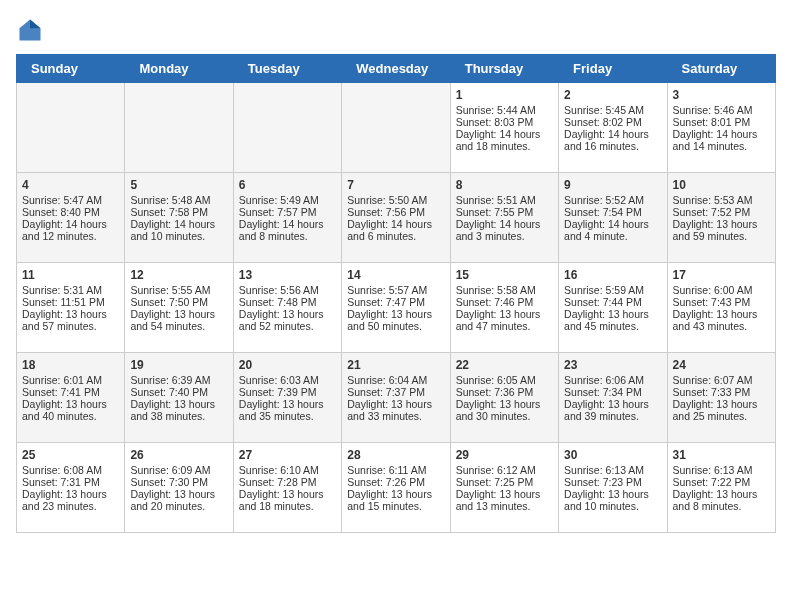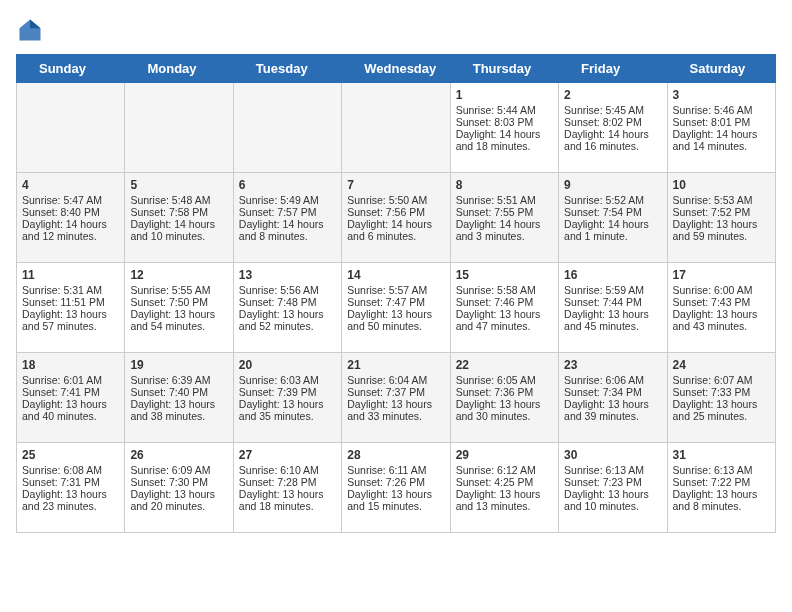--- a/index.html
+++ b/index.html
@@ -46,21 +46,21 @@
     }
     table {
       width: 100%;
       border-collapse: collapse;
       table-layout: fixed;
     }
     .day-header {
       background-color: #2a6db5;
       color: #fff;
       text-align: left;
-      padding: 6px 22px;
+      padding: 6px 14px;
       font-size: 13px;
       font-weight: bold;
       border: 1px solid #2a6db5;
     }
     td {
       vertical-align: top;
       border: 1px solid #ccc;
       padding: 5px 5px;
       font-size: 10.5px;
       color: #333;
@@ -178,21 +178,21 @@
           <div>Sunrise: 5:51 AM</div>
           <div>Sunset: 7:55 PM</div>
           <div>Daylight: 14 hours</div>
           <div>and 3 minutes.</div>
         </td>
         <td>
           <span class="date-num">9</span>
           <div>Sunrise: 5:52 AM</div>
           <div>Sunset: 7:54 PM</div>
           <div>Daylight: 14 hours</div>
-          <div>and 1 minute.</div>
+          <div>and 4 minute.</div>
         </td>
         <td>
           <span class="date-num">10</span>
           <div>Sunrise: 5:53 AM</div>
           <div>Sunset: 7:52 PM</div>
           <div>Daylight: 13 hours</div>
           <div>and 59 minutes.</div>
         </td>
       </tr>
       <tr class="row-odd">
@@ -322,21 +322,21 @@
         <td>
           <span class="date-num">28</span>
           <div>Sunrise: 6:11 AM</div>
           <div>Sunset: 7:26 PM</div>
           <div>Daylight: 13 hours</div>
           <div>and 15 minutes.</div>
         </td>
         <td>
           <span class="date-num">29</span>
           <div>Sunrise: 6:12 AM</div>
-          <div>Sunset: 4:25 PM</div>
+          <div>Sunset: 7:25 PM</div>
           <div>Daylight: 13 hours</div>
           <div>and 13 minutes.</div>
         </td>
         <td>
           <span class="date-num">30</span>
           <div>Sunrise: 6:13 AM</div>
           <div>Sunset: 7:23 PM</div>
           <div>Daylight: 13 hours</div>
           <div>and 10 minutes.</div>
         </td>

